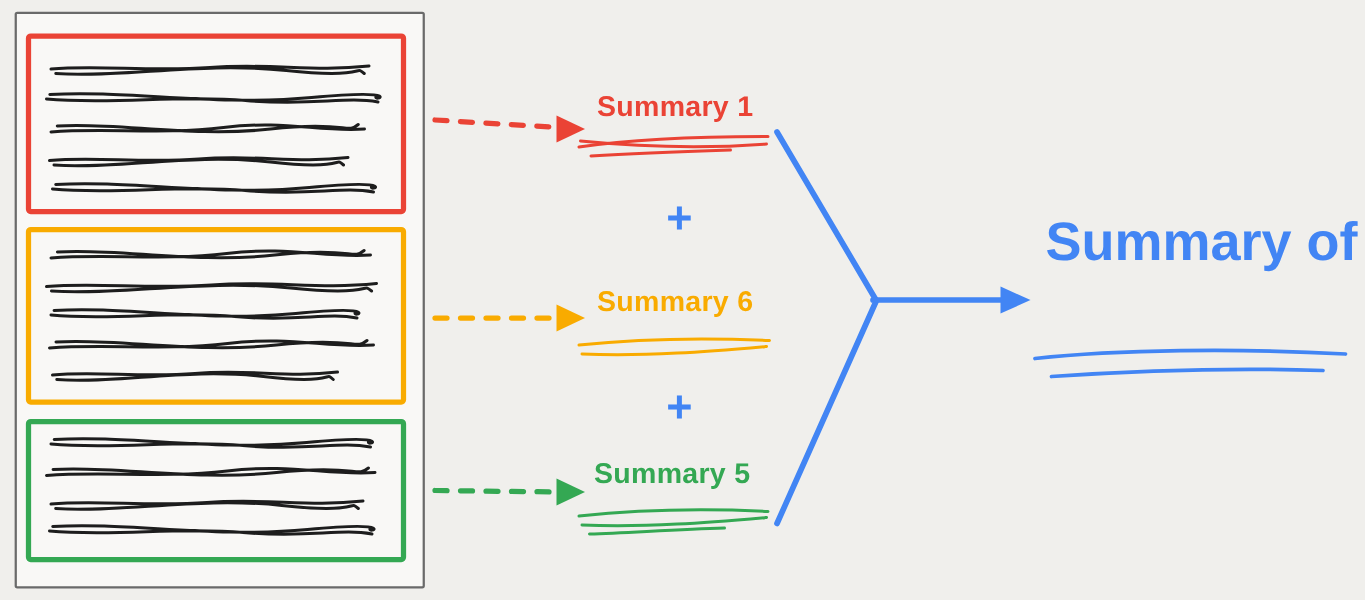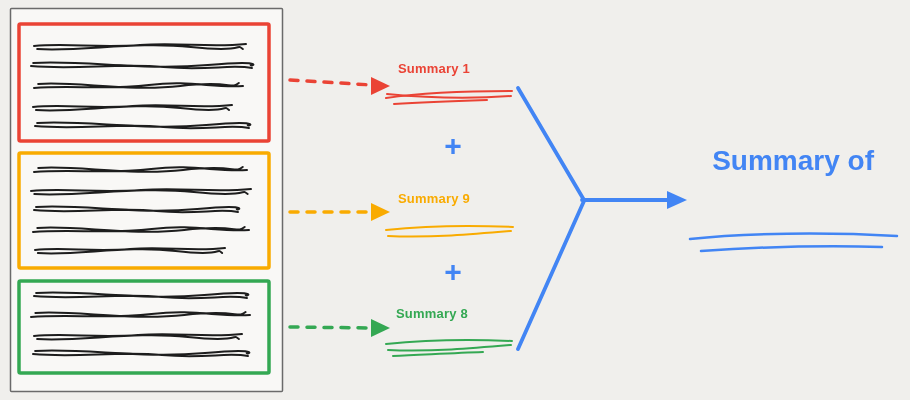--- a/index.html
+++ b/index.html
@@ -8,45 +8,45 @@
     position: relative;
     width: 910px;
     height: 400px;
     background: #f0efec;
     overflow: hidden;
     font-family: "Liberation Sans", sans-serif;
   }
   .canvas svg { position: absolute; left: 0; top: 0; }
   .label {
     position: absolute;
-    font-size: 13px;
+    font-size: 19px;
     font-weight: 700;
     letter-spacing: 0.2px;
     white-space: nowrap;
   }
   .label.red    { color: #EA4335; }
   .label.orange { color: #F9AB00; }
   .label.green  { color: #34A853; }
   .plus {
     position: absolute;
     width: 34px;
     text-align: center;
     color: #4285F4;
     font-size: 30px;
     font-weight: 600;
     line-height: 32px;
   }
   .result {
     position: absolute;
-    left: 656px;
+    left: 692px;
     top: 138px;
     width: 218px;
-    text-align: right;
+    text-align: center;
     color: #4285F4;
-    font-size: 28px;
+    font-size: 36px;
     font-weight: 700;
     line-height: 46px;
   }
 </style>
 </head>
 <body>
 
 <div class="canvas">
 
   <svg width="910" height="400" viewBox="0 0 910 400">
@@ -119,21 +119,21 @@
     </g>
 
     <g fill="none" stroke="#4285F4" stroke-width="2.5" stroke-linecap="round">
       <path d="M690 239 C 745 233, 825 232, 897 236"></path>
       <path d="M701 251 C 760 247, 820 245, 882 247"></path>
     </g>
   </svg>
 
   <div class="label red" style="left:398px; top:61px;">Summary 1</div>
   <div class="plus" style="left:436px; top:130px;">+</div>
-  <div class="label orange" style="left:398px; top:191px;">Summary 9</div>
+  <div class="label orange" style="left:398px; top:191px;">Summary 6</div>
   <div class="plus" style="left:436px; top:256px;">+</div>
-  <div class="label green" style="left:396px; top:306px;">Summary 8</div>
+  <div class="label green" style="left:396px; top:306px;">Summary 5</div>
 
   <div class="result">
     <div>Summary of</div>
   </div>
 
 </div>
 
 </body></html>

